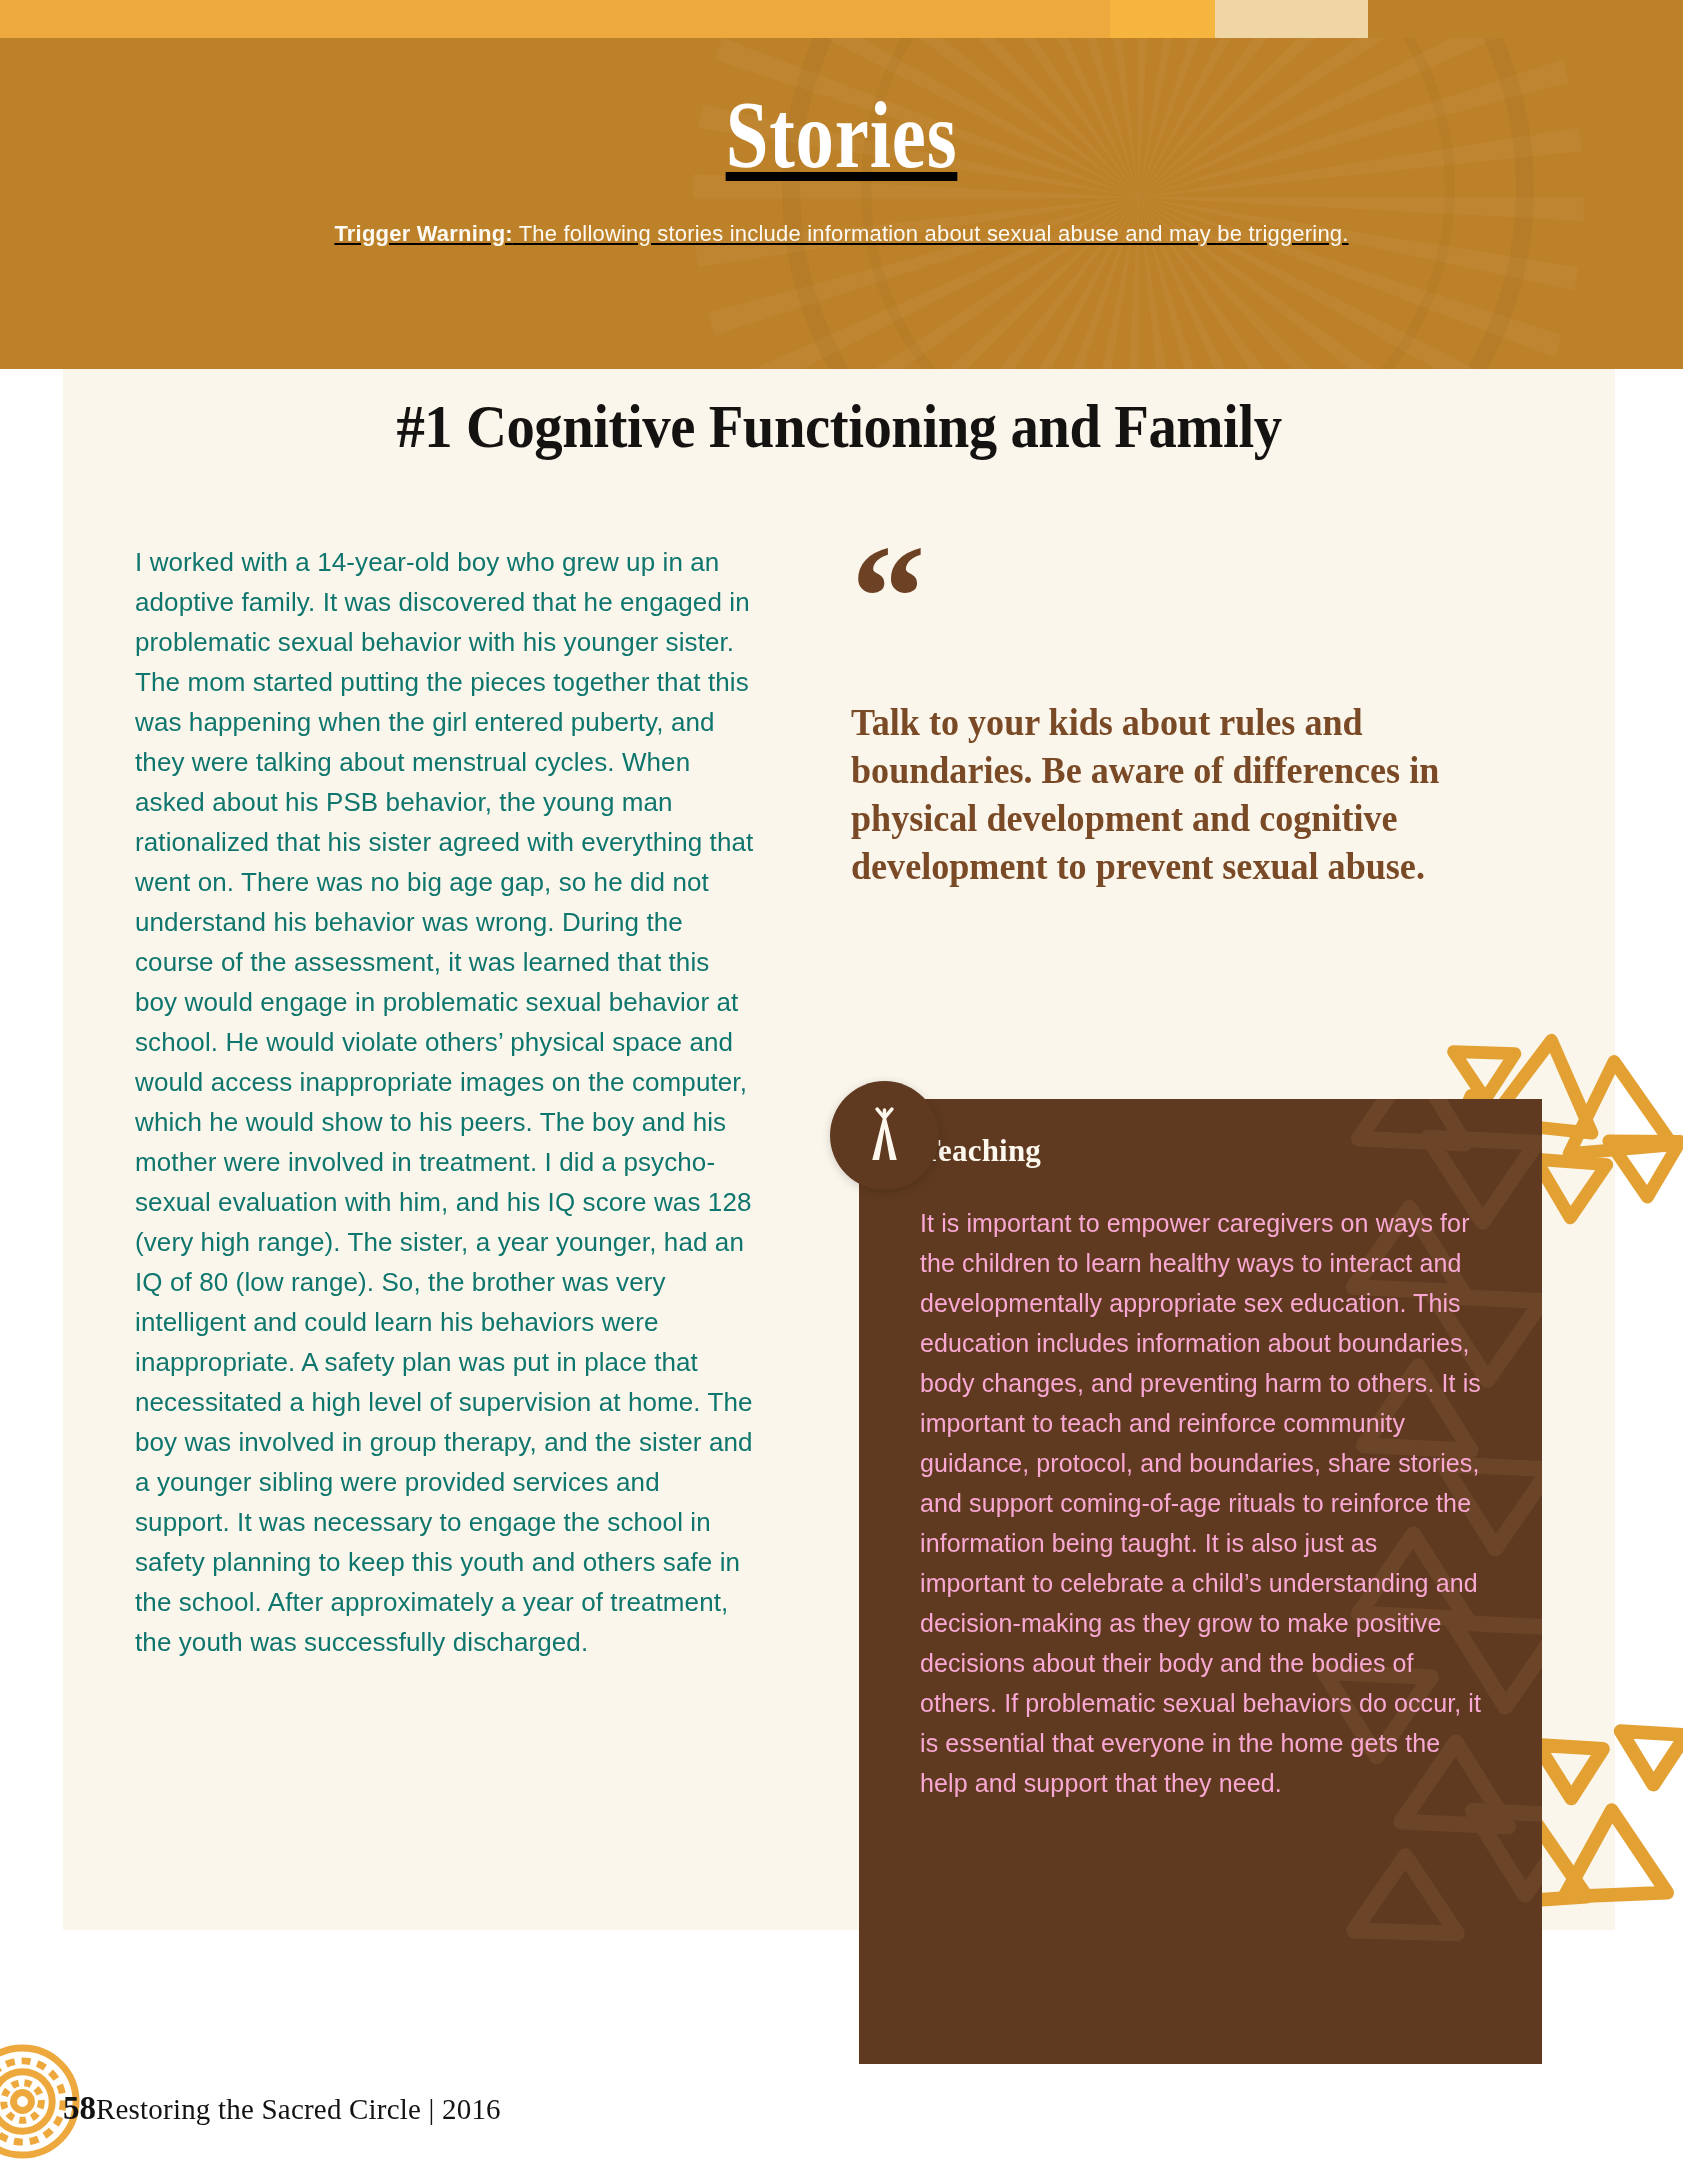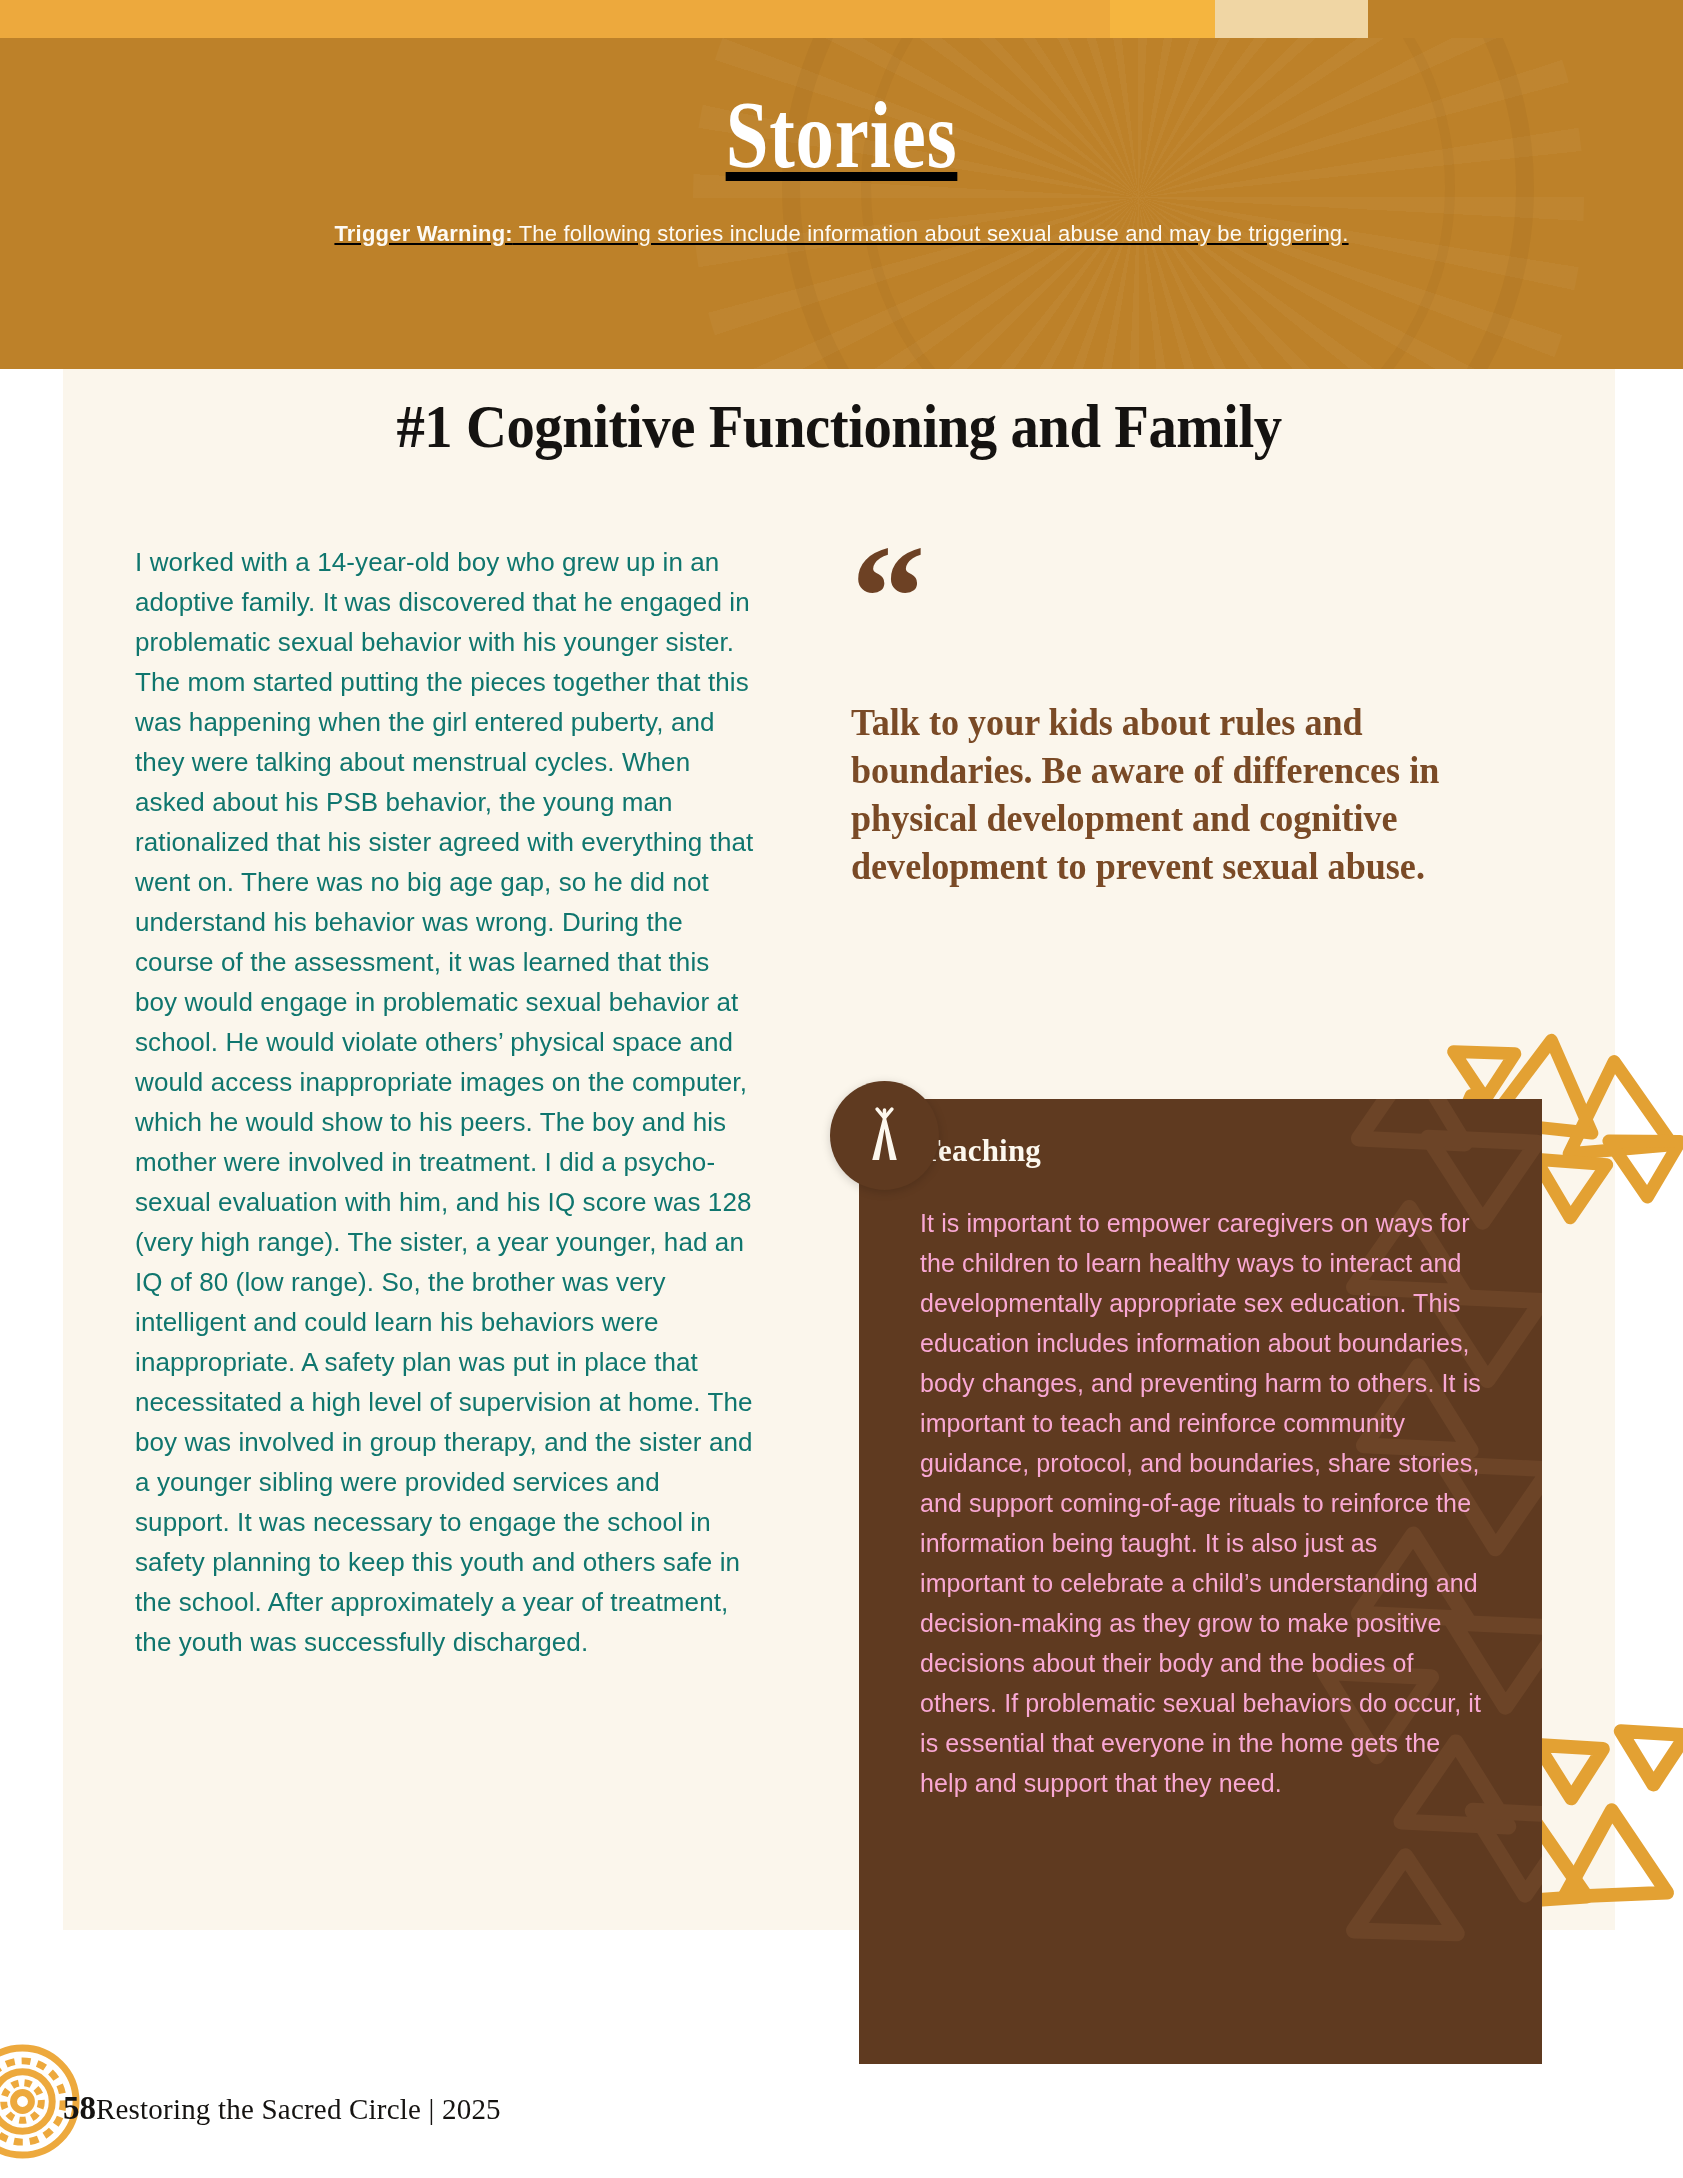--- a/index.html
+++ b/index.html
@@ -249,16 +249,16 @@
     <g fill="none" stroke="#eda93d" stroke-width="7">
       <circle cx="59" cy="59" r="54"></circle>
       <circle cx="59" cy="59" r="41" stroke-dasharray="9 7"></circle>
       <circle cx="59" cy="59" r="30"></circle>
       <circle cx="59" cy="59" r="19" stroke-dasharray="7 6"></circle>
       <circle cx="59" cy="59" r="9"></circle>
     </g>
   </svg>
   <div id="footer-text">
     <span id="page-number">58</span>
-    <span id="footer-label">Restoring the Sacred Circle | 2025</span>
+    <span id="footer-label">Restoring the Sacred Circle | 2016</span>
   </div>
 </div>
 
 
 </body></html>

